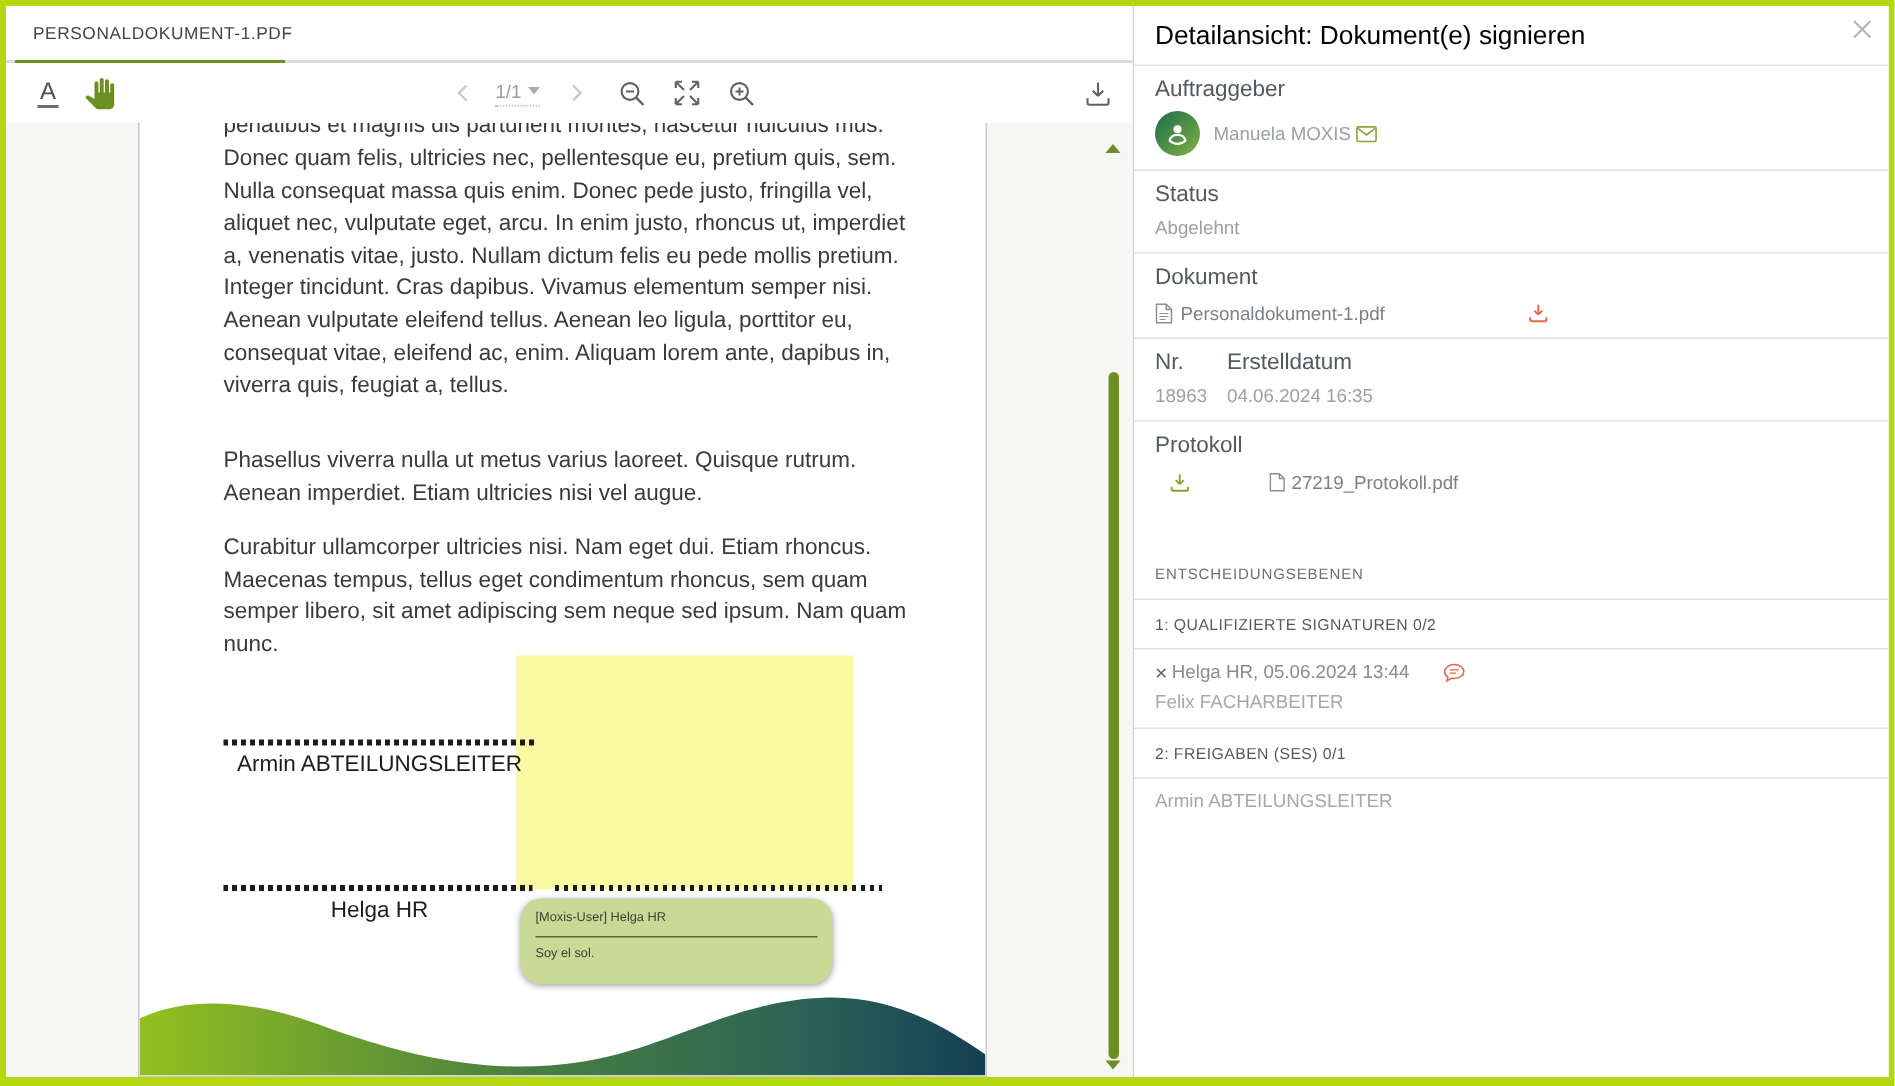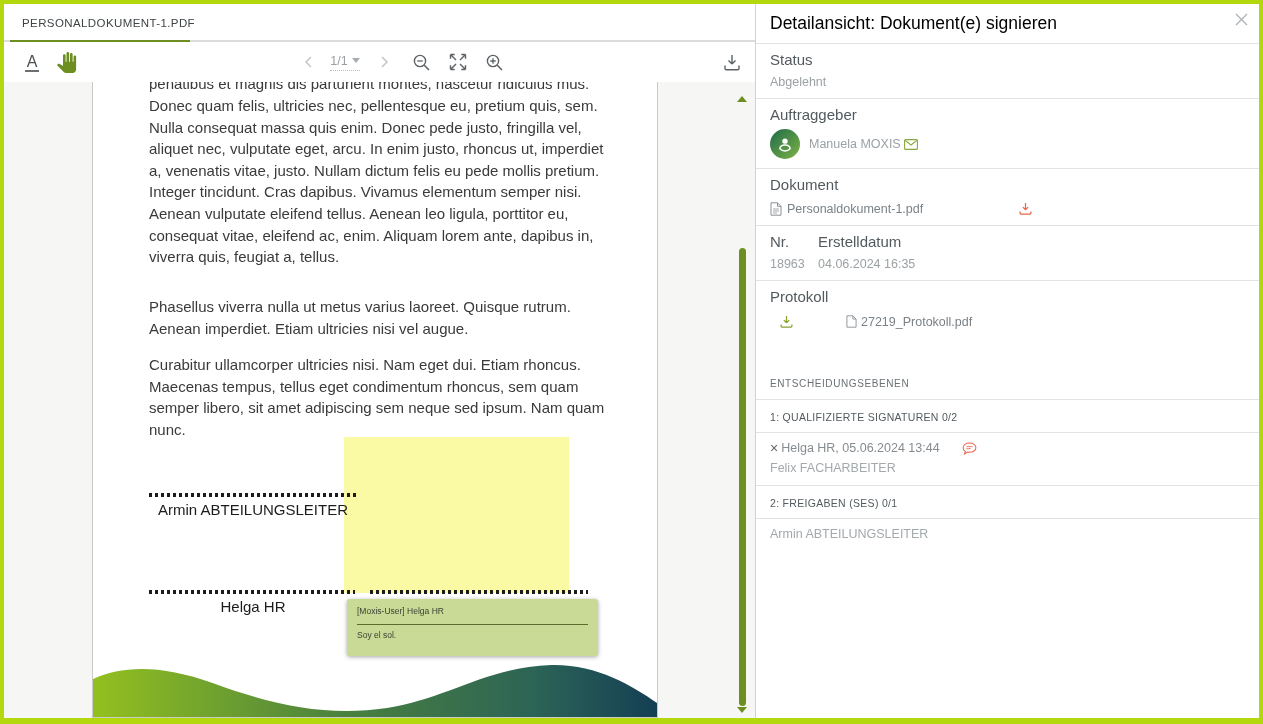--- a/index.html
+++ b/index.html
@@ -36,21 +36,21 @@
   .p2 { top:214px; }
   .p3 { top:272px; }
   .sig-field { position:absolute; left:251px; top:355px; width:225px; height:156px; background:#fafaa5; cursor:pointer; }
   .dotline { position:absolute; height:4px; background-image:repeating-linear-gradient(90deg,#1c1c1c 0 3px,transparent 3px 6px); }
   .dl1 { left:56px; top:411px; width:208px; }
   .dl2a { left:56px; top:508px; width:206px; }
   .dl2b { left:277px; top:508px; width:218px; }
   .sig-label { position:absolute; font-size:15px; color:#1c1c1c; text-align:center; }
   .sl1 { left:56px; top:419px; width:208px; }
   .sl2 { left:56px; top:516px; width:208px; }
-  .stamp { position:absolute; left:254px; top:517px; width:251px; height:57px; background:#c9d996; border-radius:3px; box-shadow:0 1px 4px rgba(0,0,0,.35); padding:7px 10px 0; }
+  .stamp { position:absolute; left:254px; top:517px; width:208px; height:57px; background:#c9d996; border-radius:14px; box-shadow:0 1px 4px rgba(0,0,0,.35); padding:7px 10px 0; }
   .stamp-line1 { font-size:8.5px; color:#3c4032; padding-bottom:8px; border-bottom:1px solid #5d6c2e; }
   .stamp-line2 { font-size:8.5px; color:#3c4032; padding-top:5px; }
   .wave { position:absolute; left:0; bottom:0; width:100%; height:64px; }
 
   .scroll-up { position:absolute; right:8px; top:14px; width:0; height:0; border-left:5px solid transparent; border-right:5px solid transparent; border-bottom:6px solid #6d8e21; cursor:pointer; }
   .scroll-thumb { position:absolute; right:9px; top:166px; width:7px; height:458px; background:#6d8e21; border-radius:4px; cursor:grab; }
   .scroll-down { position:absolute; right:8px; bottom:5px; width:0; height:0; border-left:5px solid transparent; border-right:5px solid transparent; border-top:6px solid #6d8e21; cursor:pointer; }
 
   
   .panel { flex:1; background:#fff; position:relative; overflow:hidden; }
@@ -207,25 +207,20 @@
     <div class="panel-close">
       <span>
         <svg width="15" height="15" viewBox="0 0 15 15">
             <path d="M2 2l11 11M13 2L2 13" stroke="#aeb4b7" stroke-width="1.4"></path>
           </svg>
       </span>
     </div>
     <div class="panel-title">Detailansicht: Dokument(e) signieren</div>
 
     <div class="sect">
-      <div class="sect-label">Status</div>
-      <div class="sect-value">Abgelehnt</div>
-    </div>
-
-    <div class="sect">
       <div class="sect-label">Auftraggeber</div>
       <div class="who-row">
         <div class="avatar">
           <svg width="18" height="18" viewBox="0 0 24 24" fill="#fff">
               <circle cx="12" cy="8.2" r="3.6"></circle>
               <path d="M12 13.2c-3.9 0-6.6 2.2-6.9 5.2a9.9 9.9 0 0013.8 0c-.3-3-3-5.2-6.9-5.2z" fill="none" stroke="#fff" stroke-width="2"></path>
             </svg>
         </div>
         <span class="who-name">
           <span>Manuela MOXIS</span>
@@ -233,20 +228,25 @@
             <svg width="14" height="11" viewBox="0 0 14 11" fill="none" stroke="#89a83a" stroke-width="1.1">
                 <rect x="0.6" y="0.6" width="12.8" height="9.8" rx="1"></rect>
                 <path d="M1 1.4l6 4.6 6-4.6"></path>
               </svg>
           </span>
         </span>
       </div>
     </div>
 
     <div class="sect">
+      <div class="sect-label">Status</div>
+      <div class="sect-value">Abgelehnt</div>
+    </div>
+
+    <div class="sect">
       <div class="sect-label">Dokument</div>
       <div class="file-row">
         <span>
           <svg width="12" height="14" viewBox="0 0 12 14" fill="none" stroke="#8a9095" stroke-width="1">
               <path d="M1 .8h6.5L11 4.3V13.2H1z"></path>
               <path d="M7.5 .8v3.5H11"></path>
               <path d="M3 7h6M3 9h6M3 11h4" stroke-width=".8"></path>
             </svg>
         </span>
         <span class="file-link">Personaldokument-1.pdf</span>

